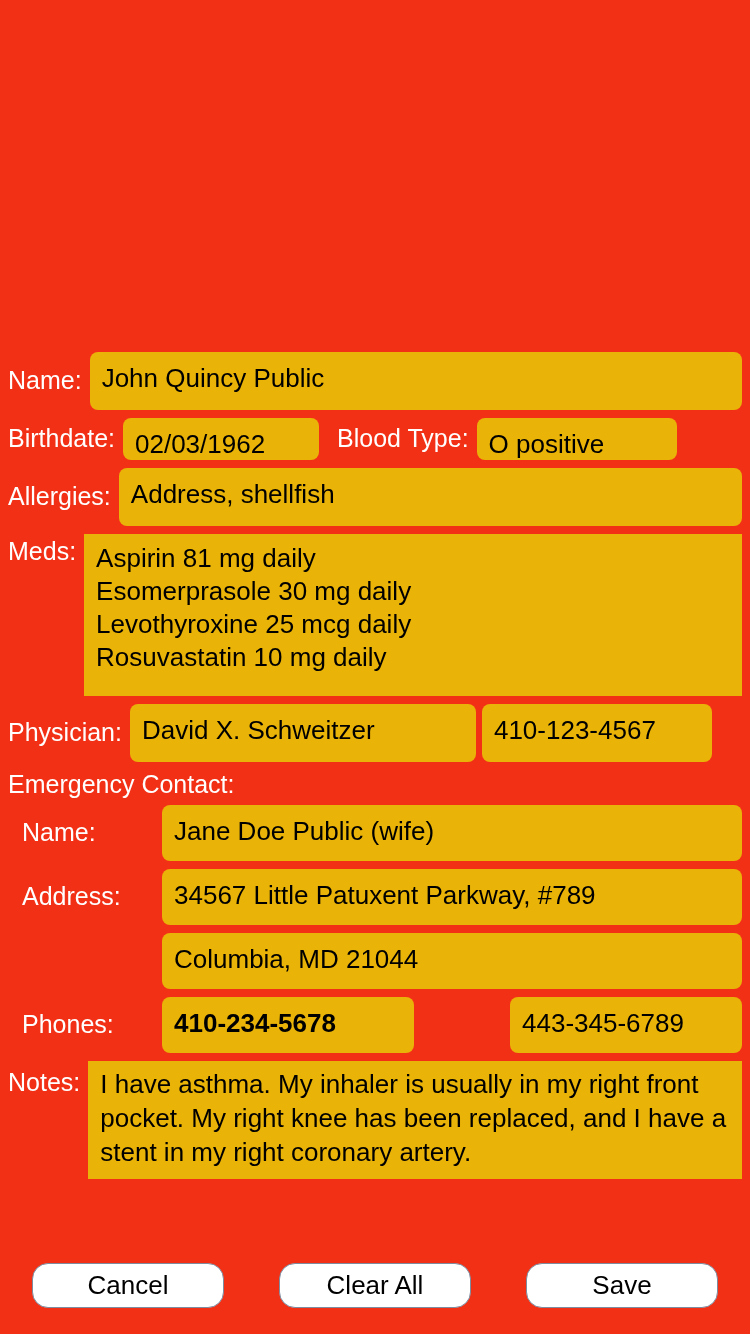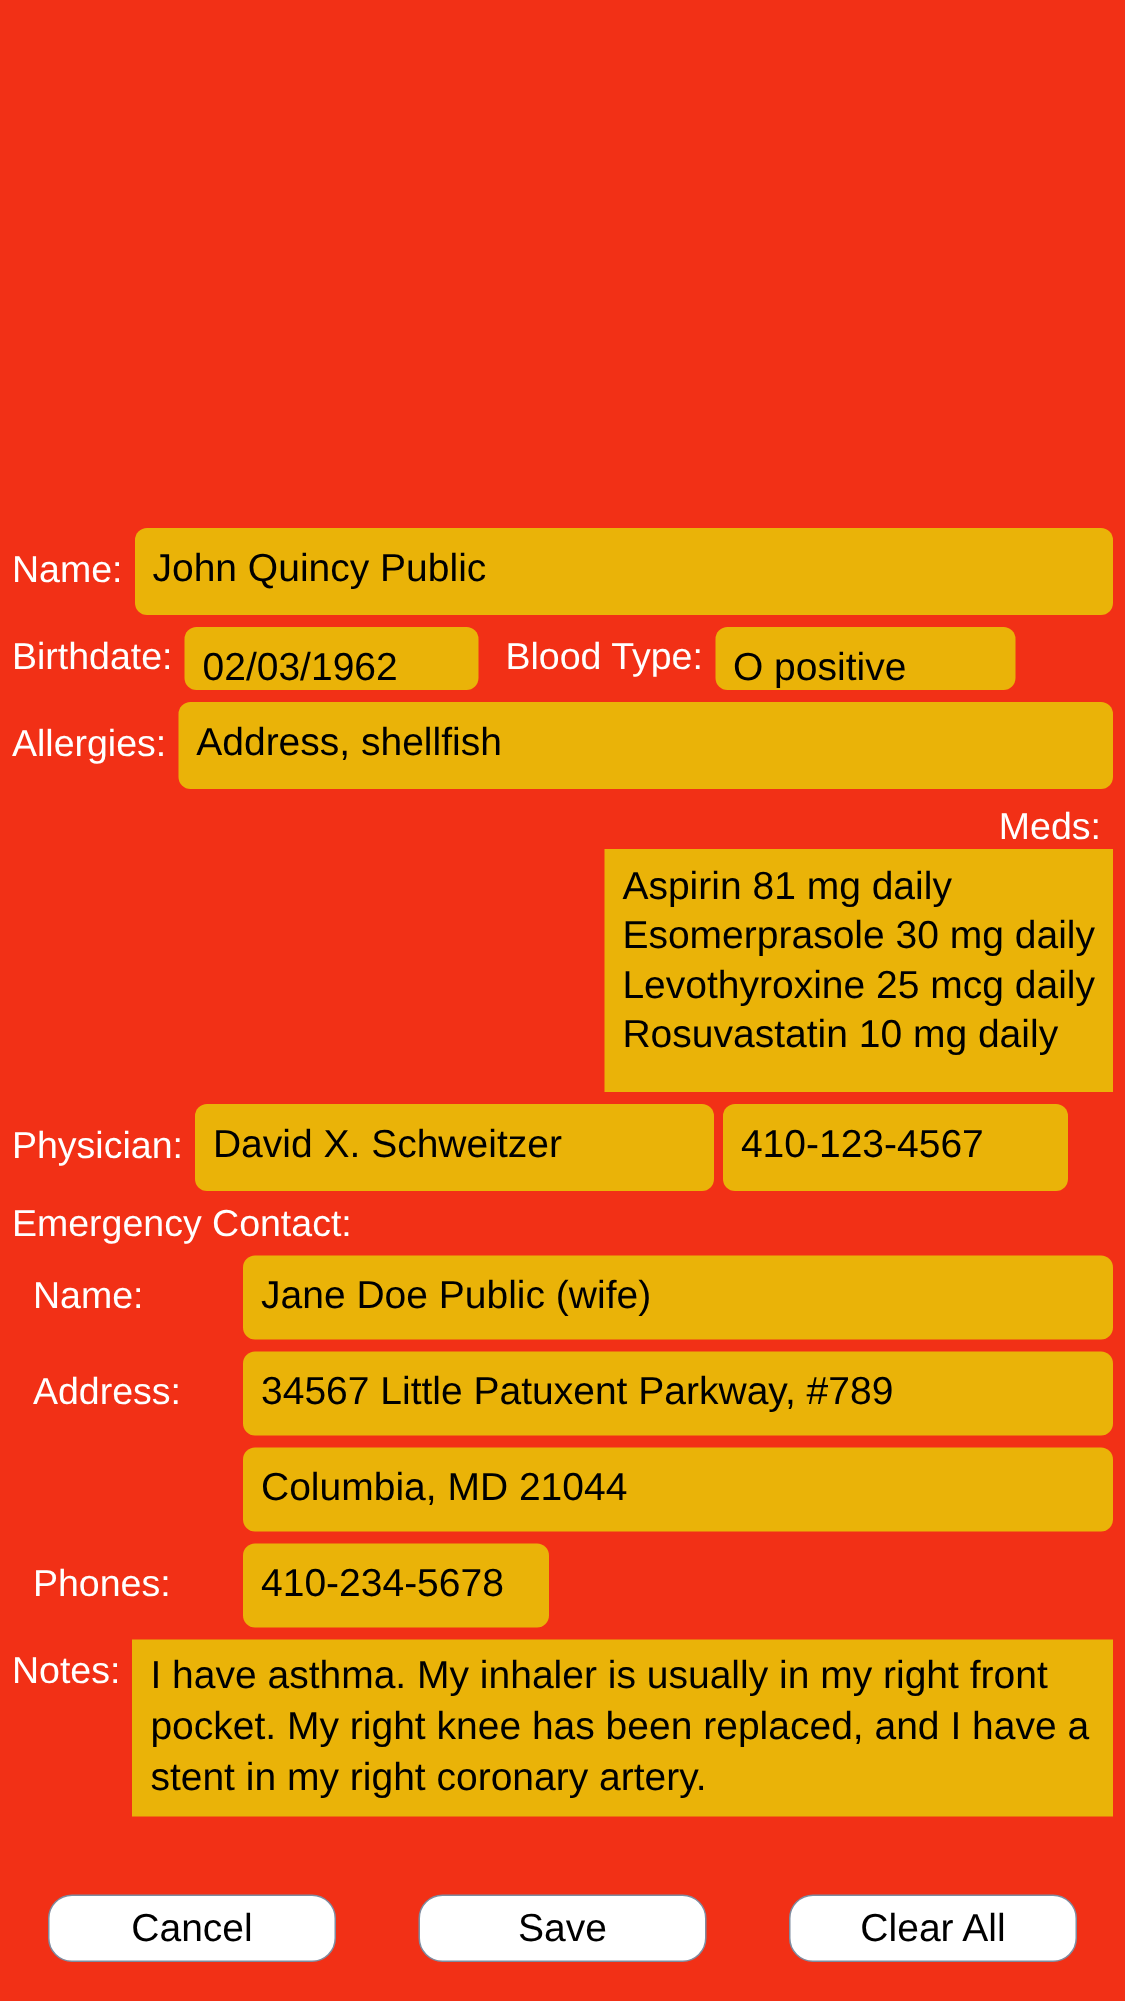--- a/index.html
+++ b/index.html
@@ -65,23 +65,22 @@
   #row-birth .field { height: 42px; }
   #field-birthdate { width: 196px; }
   #field-bloodtype { width: 200px; }
   #label-bloodtype { padding-left: 18px; }
 
   
   #row-allergies .field { height: 58px; }
 
   
   #row-meds {
-    align-items: flex-end;
+    align-items: flex-start;
     margin-bottom: 8px;
-    flex-direction: column;
   }
   #label-meds { padding-top: 4px; }
   #field-meds {
     height: 162px;
     padding: 8px 12px;
     white-space: pre-line;
     font-size: 26px;
     line-height: 33px;
   }
 
@@ -104,21 +103,21 @@
   #row-ec-addr1 .field,
   #row-ec-addr2 .field { height: 56px; }
   #label-ec-name { min-width: 132px; }
   #label-ec-address { min-width: 132px; }
   #label-ec-phones { min-width: 132px; }
   #row-ec-addr2 { padding-left: 30px; }
   #row-ec-addr2 .field { margin-left: 132px; }
 
   
   #row-ec-phones .field { height: 56px; }
-  #field-phone1 { width: 204px; }
+  #field-phone1 { width: 252px; font-weight: bold; }
   #field-phone2 { width: 232px; margin-left: auto; }
 
   
   #row-notes {
     align-items: flex-start;
     margin-bottom: 0;
   }
   #label-notes { padding-top: 8px; }
   #field-notes {
     height: 118px;
@@ -200,27 +199,28 @@
       <div class="field grow" id="field-ec-addr1">34567 Little Patuxent Parkway, #789</div>
     </div>
 
     <div class="row" id="row-ec-addr2">
       <div class="field grow" id="field-ec-addr2">Columbia, MD 21044</div>
     </div>
 
     <div class="row indent" id="row-ec-phones">
       <span class="label" id="label-ec-phones">Phones:</span>
       <div class="field" id="field-phone1">410-234-5678</div>
+      <div class="field" id="field-phone2">443-345-6789</div>
     </div>
 
     <div class="row" id="row-notes">
       <span class="label" id="label-notes">Notes:</span>
       <div class="field flat grow" id="field-notes">I have asthma. My inhaler is usually in my right front pocket. My right knee has been replaced, and I have a stent in my right coronary artery.</div>
     </div>
 
     <div class="buttons">
       <div class="btn">Cancel</div>
+      <div class="btn">Clear All</div>
       <div class="btn">Save</div>
-      <div class="btn">Clear All</div>
     </div>
 
   </div>
 </div>
 
 </body></html>

